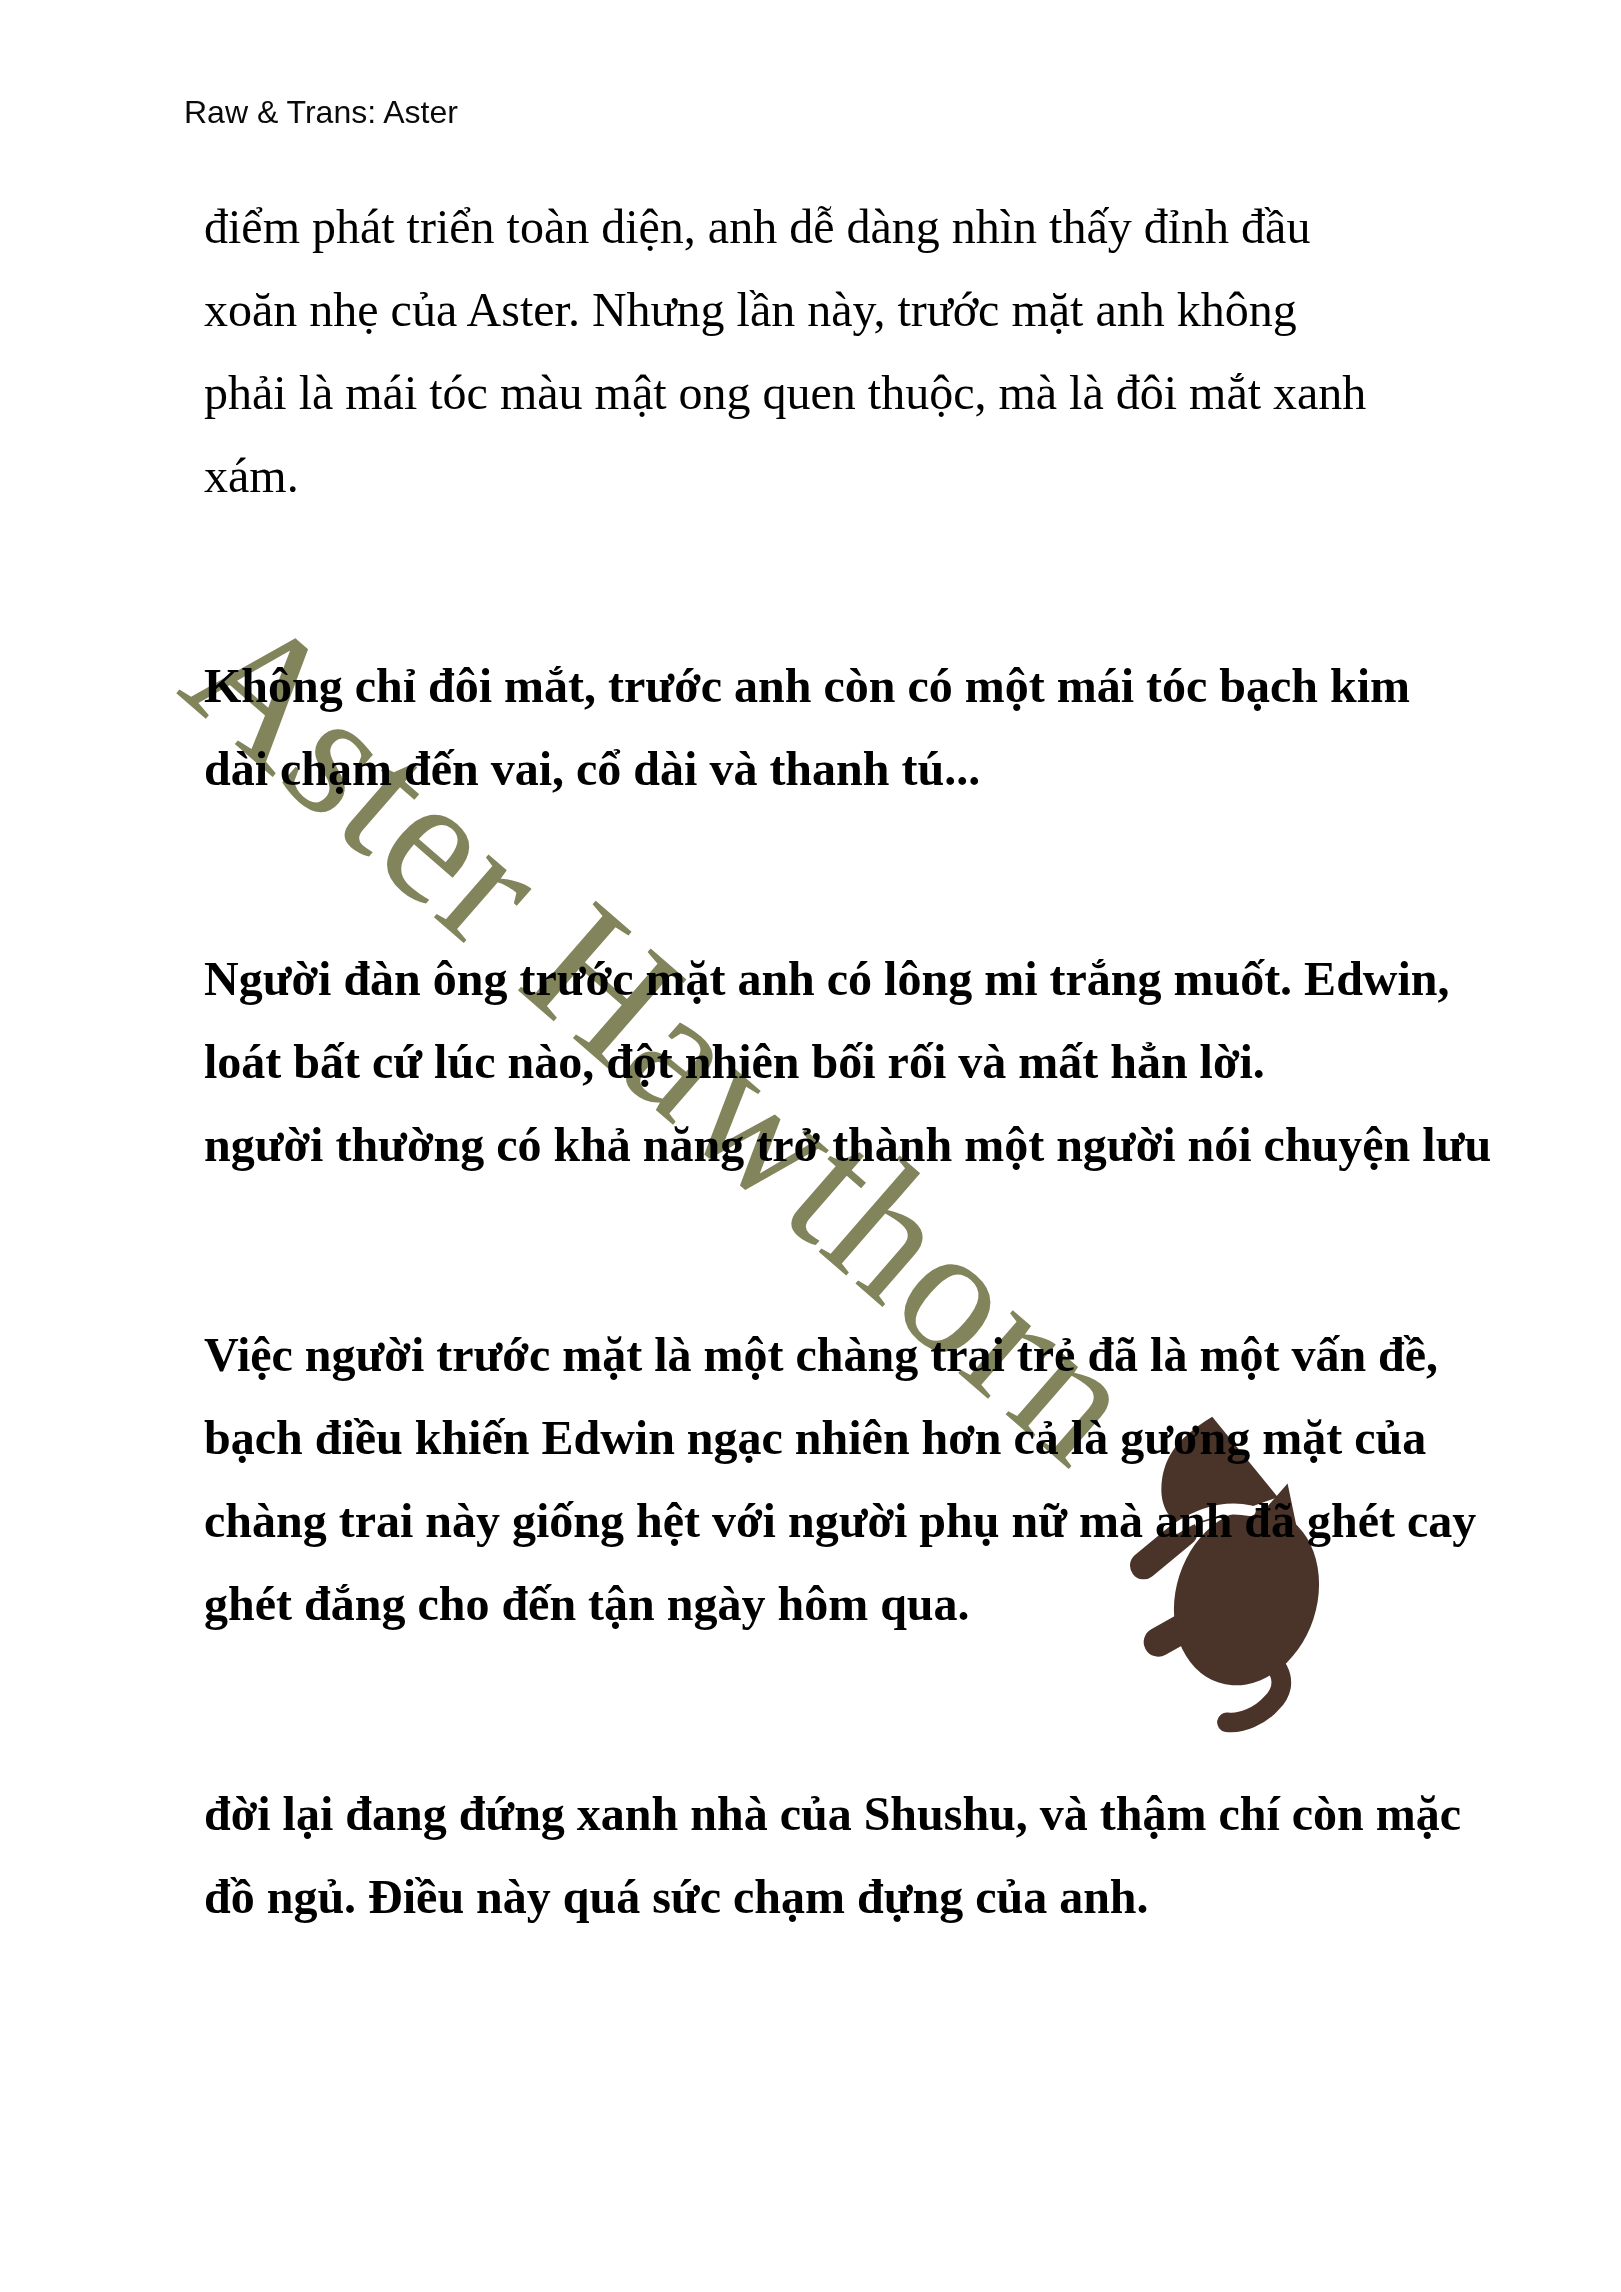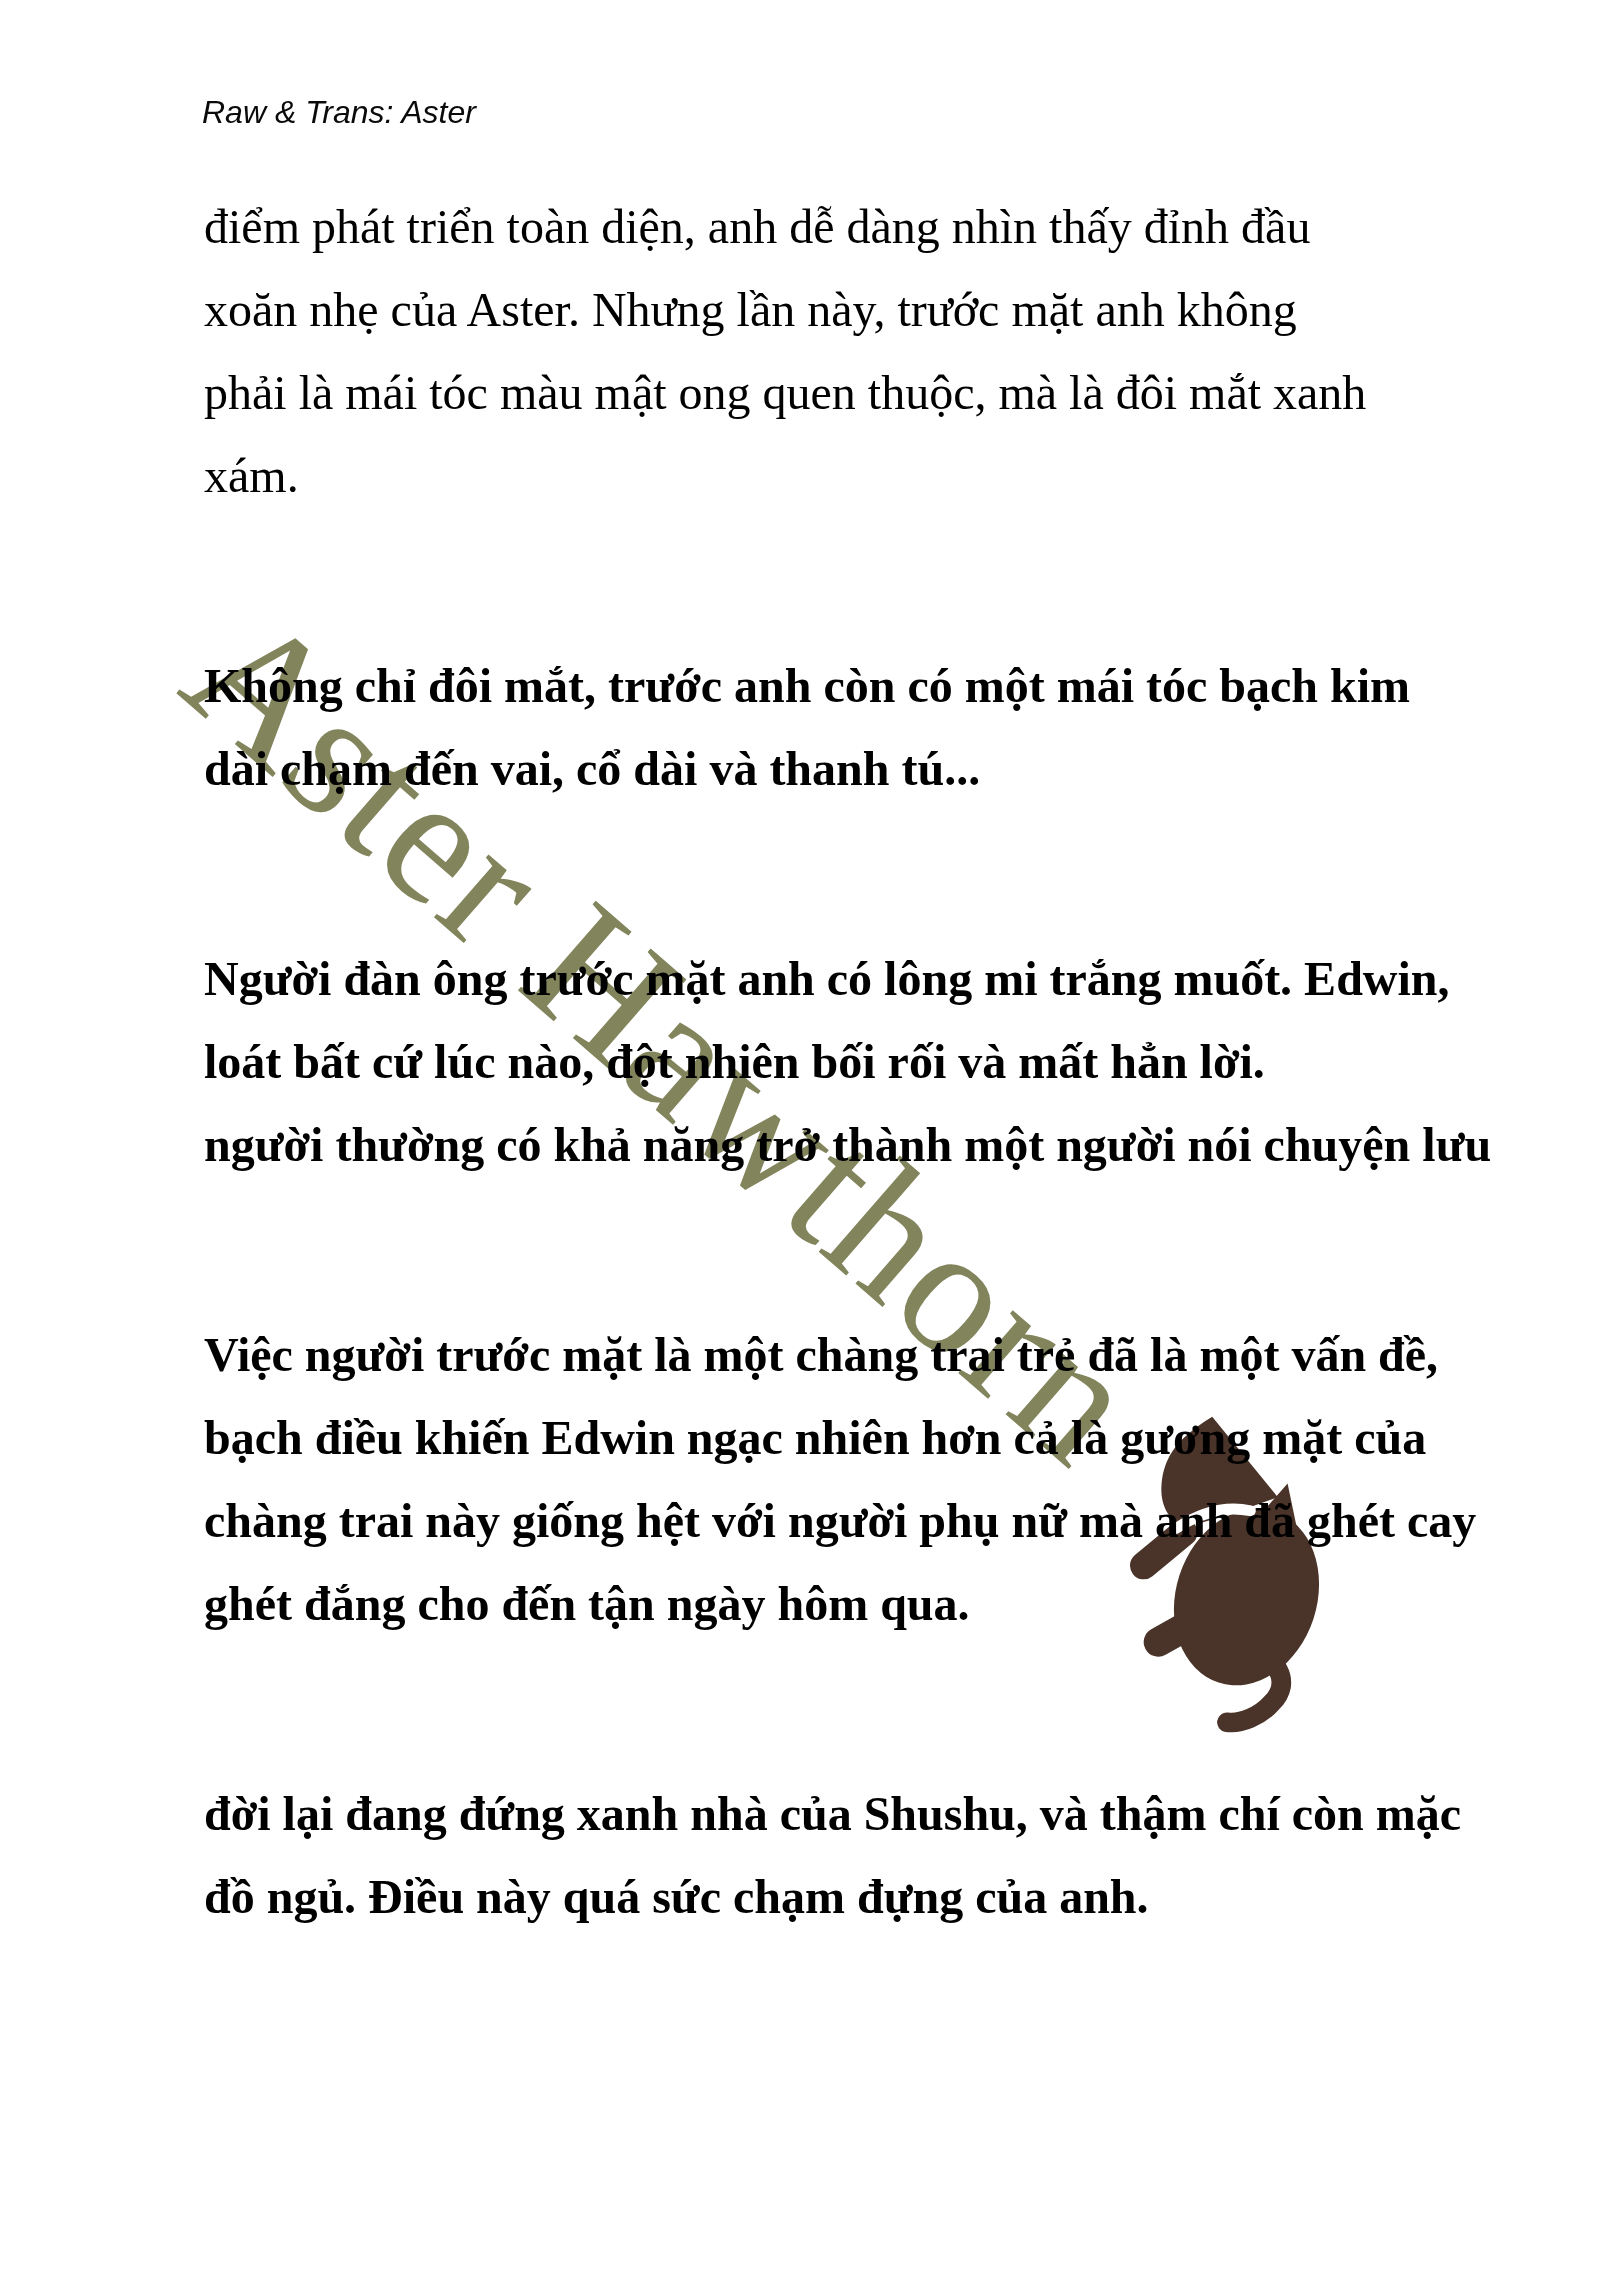--- a/index.html
+++ b/index.html
@@ -7,28 +7,27 @@
     position: relative;
     width: 1621px;
     height: 2293px;
     background: #ffffff;
     overflow: hidden;
     font-family: "Liberation Serif", "DejaVu Serif", serif;
     color: #000000;
   }
   .credit {
     position: absolute;
-    left: 202px;
+    left: 184px;
     top: 94px;
     font-family: "Liberation Sans", "DejaVu Sans", sans-serif;
     font-size: 32px;
     color: #0a0a0a;
     white-space: nowrap;
     z-index: 3;
-    font-style: italic;
   }
   .watermark {
     position: absolute;
     left: 274px;
     top: 578px;
     font-size: 181px;
     line-height: 1;
     white-space: nowrap;
     transform: rotate(41deg);
     transform-origin: 0 0;

